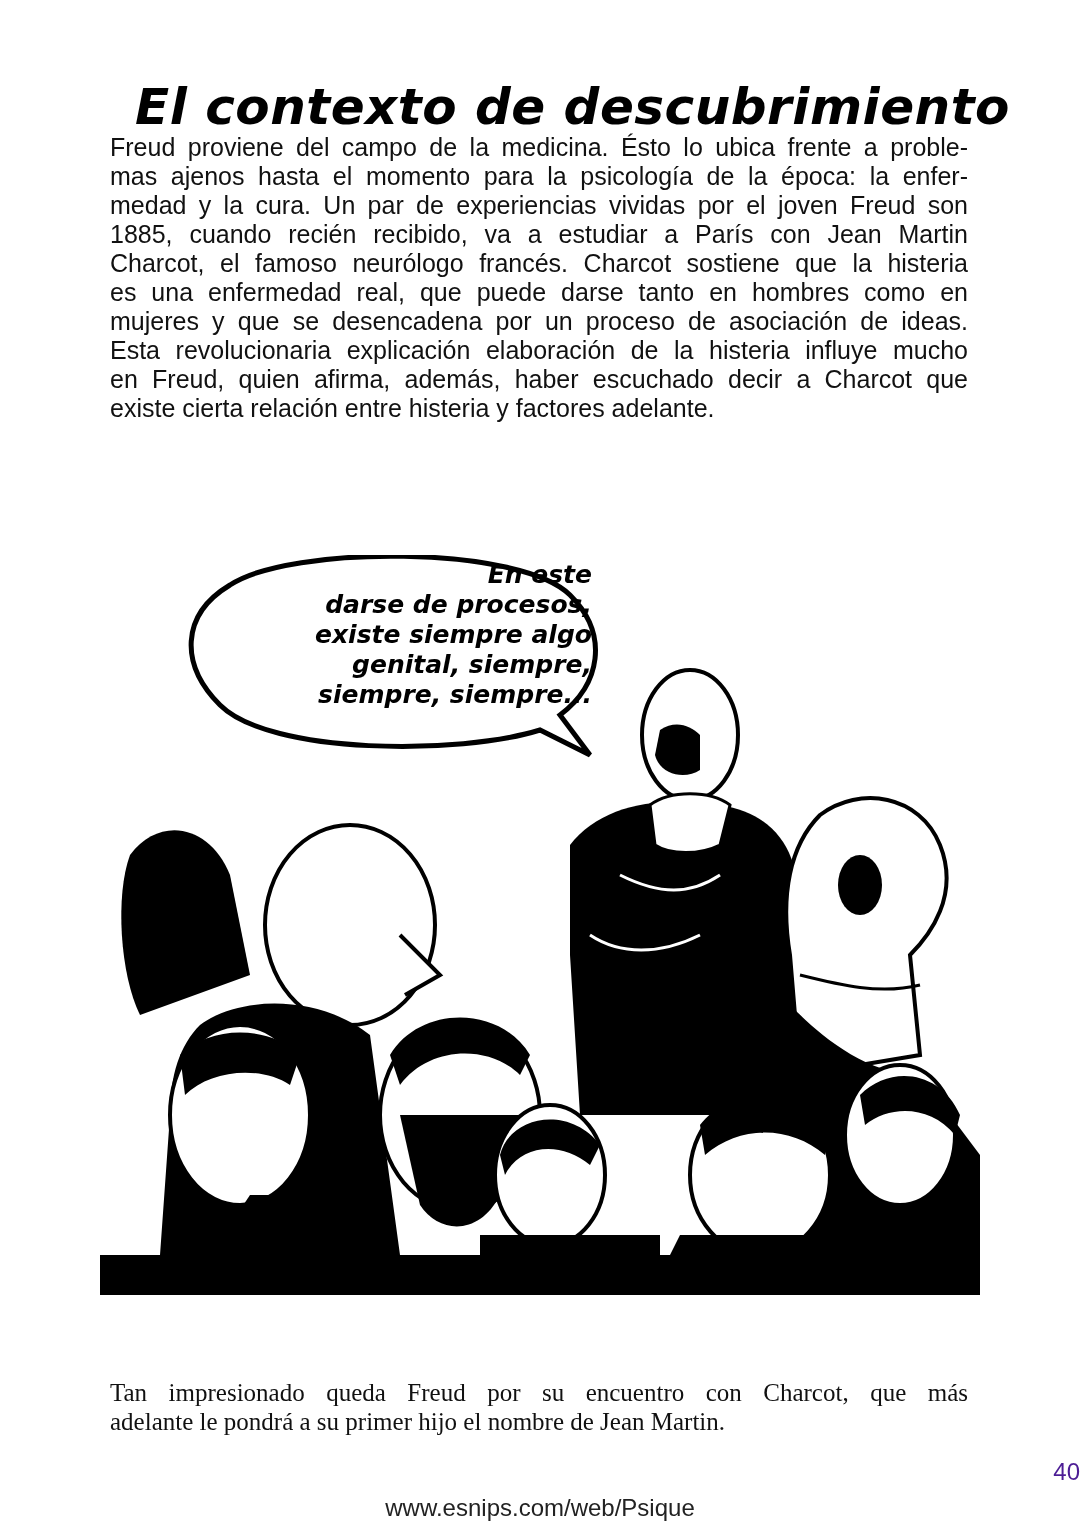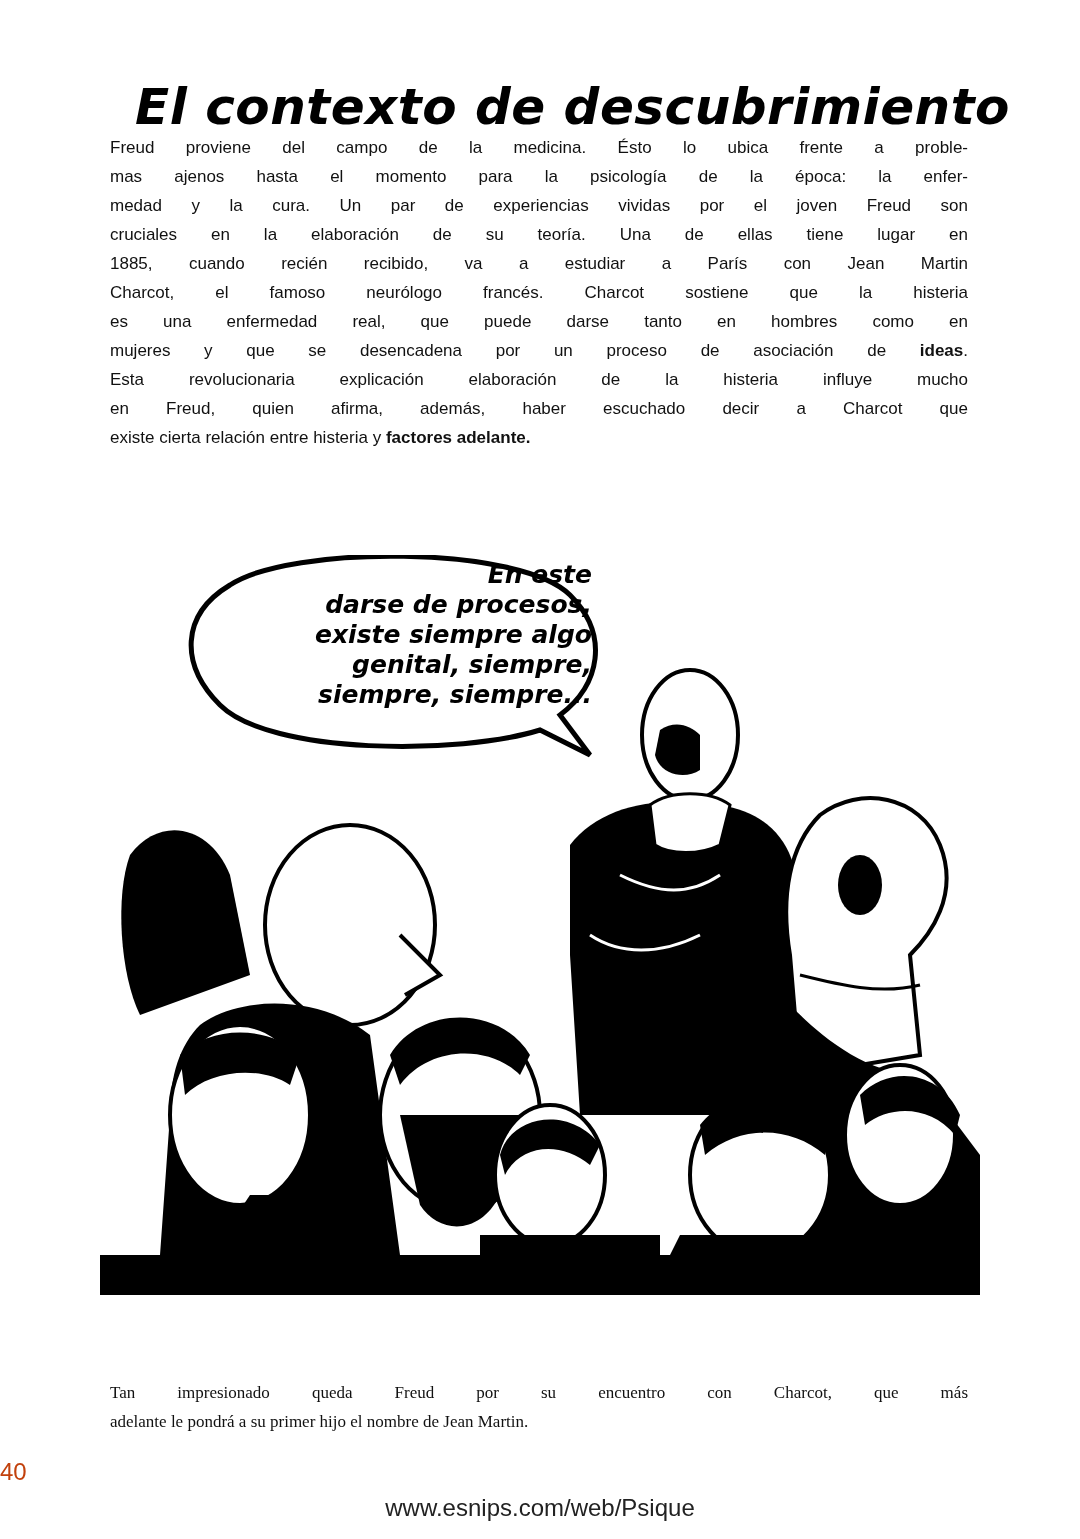--- a/index.html
+++ b/index.html
@@ -1,40 +1,39 @@
 <!DOCTYPE html>
 <html><head>
   <meta charset="utf-8">
   <style>
     html, body { margin: 0; padding: 0; background: #ffffff; }
     body { width: 1080px; height: 1539px; position: relative; overflow: hidden; color: #111; font-family: "Liberation Sans", sans-serif; }
     .title { position: absolute; left: 110px; top: 44px; font-family: "DejaVu Sans", sans-serif; font-weight: bold; font-style: italic; font-size: 50px; letter-spacing: 0.5px; color: #000; white-space: nowrap; margin-left: 25px; }
-    .para { position: absolute; left: 110px; width: 858px; font-family: "Liberation Sans", sans-serif; font-size: 17px; line-height: 29px; text-align: justify; color: #111; }
+    .para { position: absolute; left: 110px; width: 858px; font-family: "Liberation Sans", sans-serif; font-size: 25px; line-height: 29px; text-align: justify; color: #111; }
     .para1 { top: 133px; }
     .para1 .line { display: block; text-align: justify; text-align-last: justify; white-space: nowrap; }
     .para1 .line.last { text-align-last: left; }
     .para2 { top: 1378px; }
     .para2 .line { display: block; white-space: nowrap; font-family: Liberation Serif, serif; }
     .para2 .line.first { text-align-last: justify; }
-    b { font-weight: bold; }
+    b { font-weight: normal; }
     .illus { position: absolute; left: 100px; top: 555px; width: 880px; height: 790px; }
     .bubble-text { position: absolute; left: 232px; top: 560px; width: 360px; text-align: right; font-family: "DejaVu Sans", sans-serif; font-weight: bold; font-size: 25px; line-height: 30px; color: #000; font-style: italic; }
-    .page-number { position: absolute; left: 0; width: 1080px; top: 1458px; text-align: left; font-family: "Liberation Sans", sans-serif; font-size: 24px; color: #c2410c; }
+    .page-number { position: absolute; left: 0; width: 1080px; top: 1458px; text-align: right; font-family: "Liberation Sans", sans-serif; font-size: 24px; color: #4c1d95; }
     .footer-url { position: absolute; left: 0; width: 1080px; top: 1494px; text-align: center; font-family: "Liberation Sans", sans-serif; font-size: 24px; color: #222; }
   </style>
 </head>
 <body>
 
 <h1 class="title">El contexto de descubrimiento</h1>
 
 <div class="para para1">
   <span class="line">Freud proviene del campo de la medicina. Ésto lo ubica frente a proble-</span>
   <span class="line">mas ajenos hasta el momento para la psicología de la época: la enfer-</span>
   <span class="line">medad y la cura. Un par de experiencias vividas por el joven Freud son</span>
-  <span class="line">cruciales en la elaboración de su teoría. Una de ellas tiene lugar en</span>
   <span class="line">1885, cuando recién recibido, va a estudiar a París con Jean Martin</span>
   <span class="line">Charcot, el famoso neurólogo francés. Charcot sostiene que la histeria</span>
   <span class="line">es una enfermedad real, que puede darse tanto en hombres como en</span>
   <span class="line"><span>mujeres y que se desencadena por un proceso de asociación de</span> <b>ideas</b>.</span>
   <span class="line">Esta revolucionaria explicación elaboración de la histeria influye mucho</span>
   <span class="line">en Freud, quien afirma, además, haber escuchado decir a Charcot que</span>
   <span class="line last"><span>existe cierta relación entre histeria y</span> <b>factores adelante.</b></span>
 </div>
 
 <svg class="illus" viewBox="0 0 880 790" xmlns="http://www.w3.org/2000/svg">

